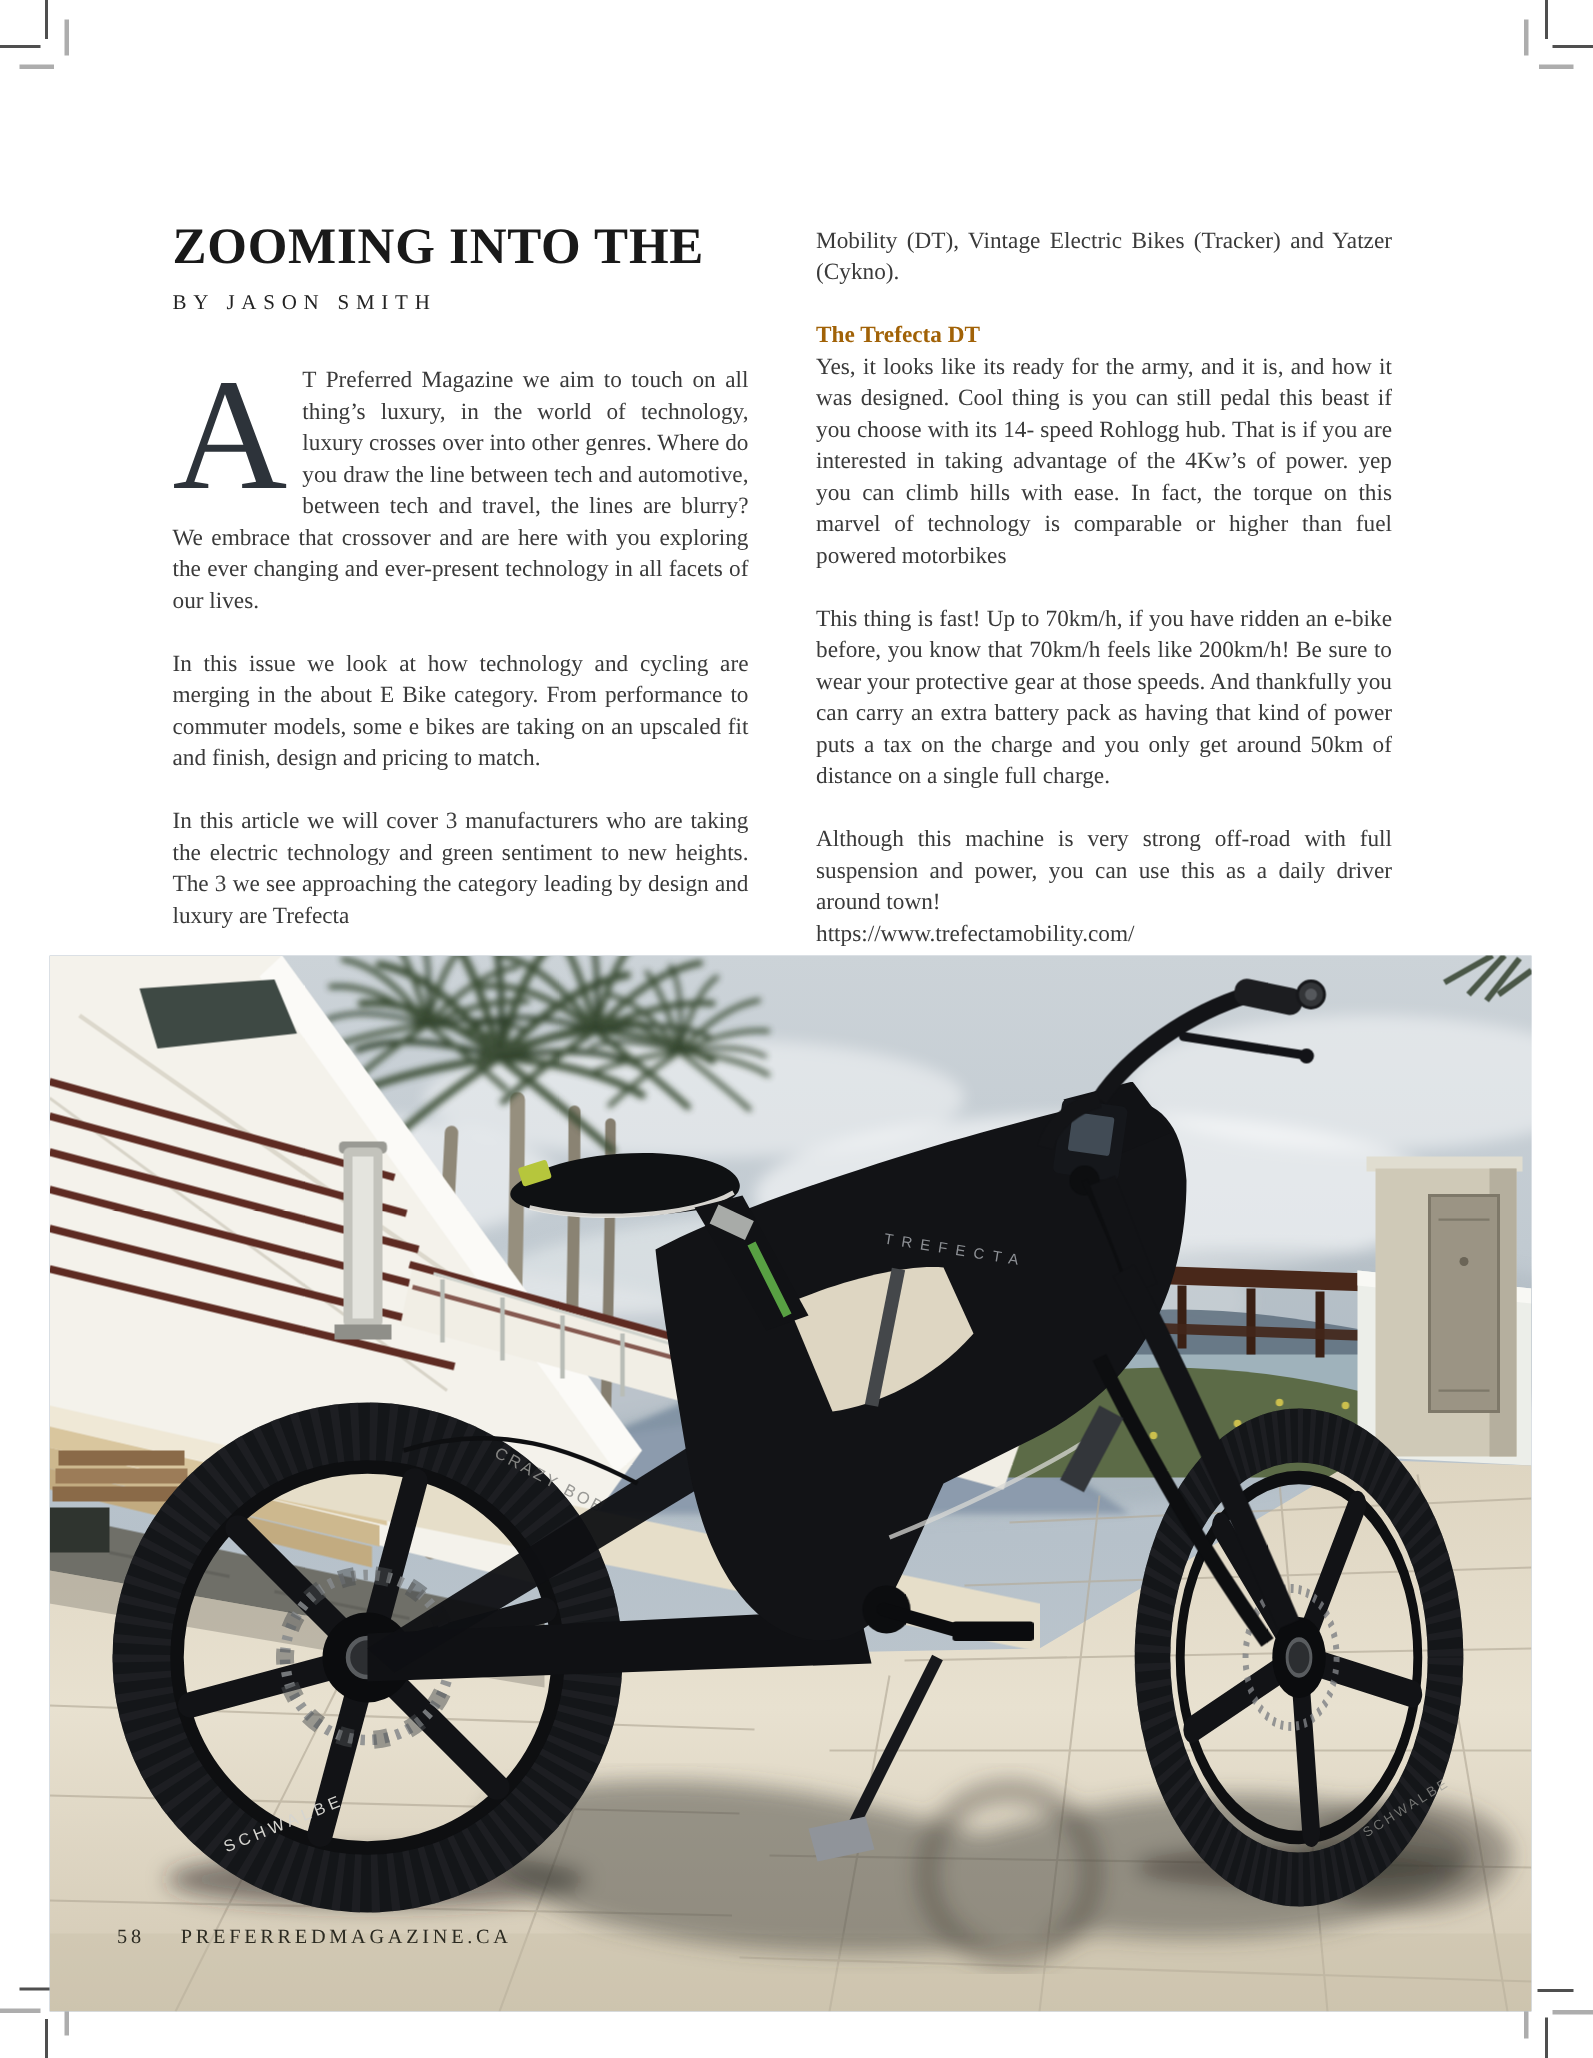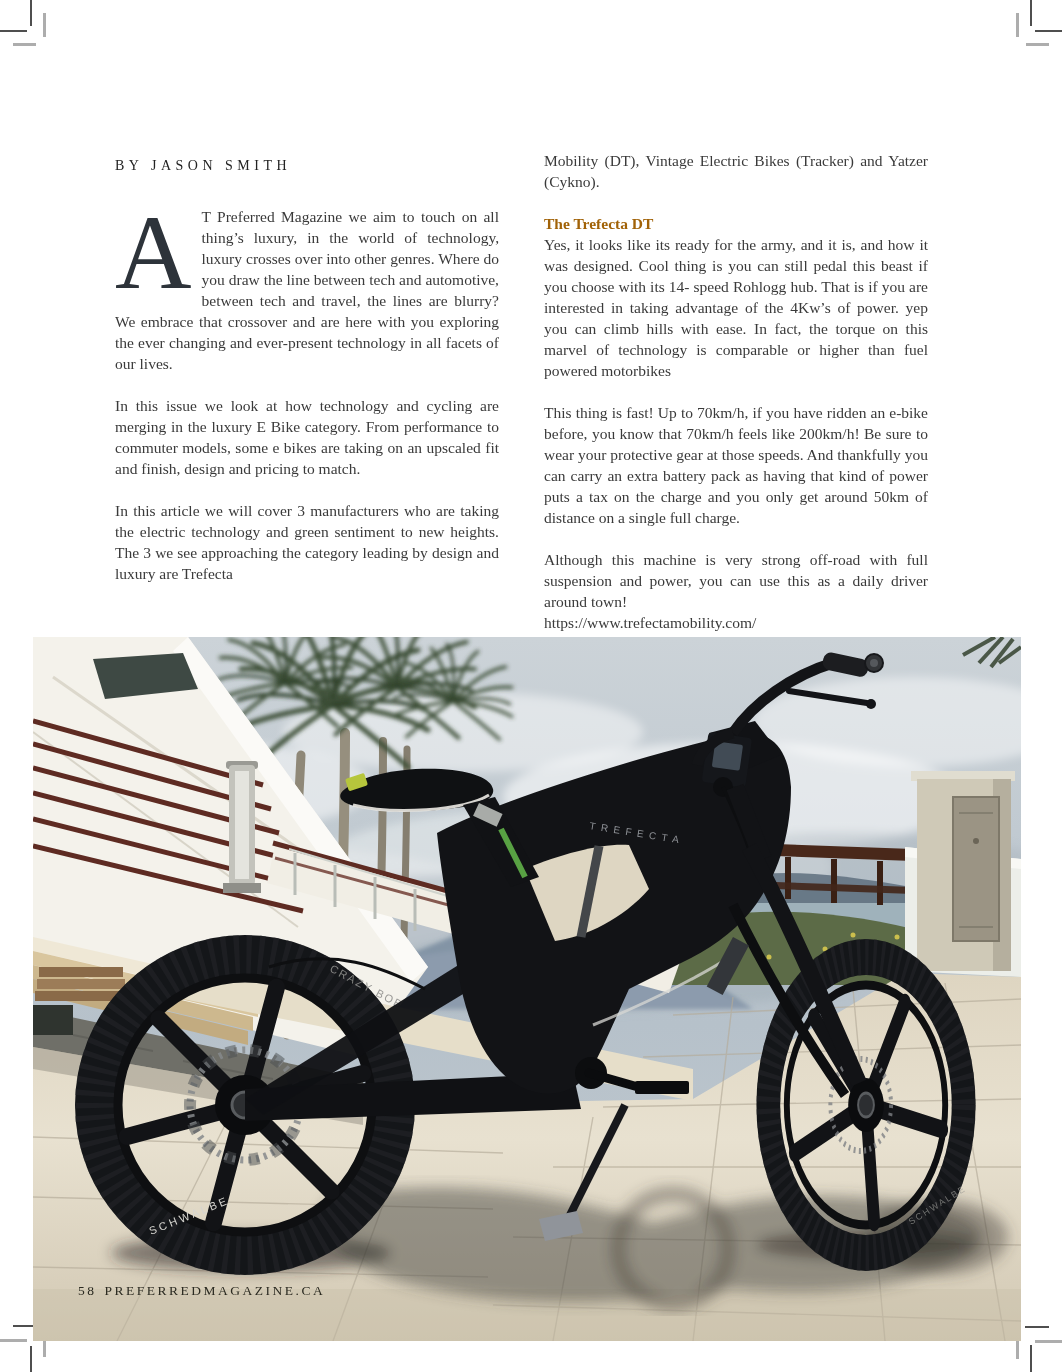--- a/index.html
+++ b/index.html
@@ -20,21 +20,21 @@
   .col p{margin:0 0 21px 0;}
   .col p.tight{margin-bottom:0;}
   .dropcap{float:left;font-size:106px;line-height:82px;padding:6px 10px 0 0;color:#2d333a;font-weight:400;}
   .subhead{font-weight:700;color:#a16207;margin:0;}
   .linkline{margin:0;text-align:left;}
   
   #photo{position:absolute;left:33px;top:637px;width:988px;height:704px;overflow:hidden;background:#bcc6cf;}
   #photo svg{display:block;}
   
   #footer{position:absolute;left:78px;top:1283px;z-index:5;color:#2b2a21;font-size:13.5px;letter-spacing:2.5px;}
-  #footer .num{margin-right:8px;}
+  #footer .num{margin-right:24px;}
 </style>
 </head>
 <body>
 
 <div class="crop" style="left:30px;top:0;width:2px;height:26px;"></div>
 <div class="crop" style="left:0;top:30px;width:27px;height:2px;"></div>
 <div class="crop light" style="left:43px;top:13px;width:3px;height:24px;"></div>
 <div class="crop light" style="left:13px;top:43px;width:23px;height:3px;"></div>
 
 <div class="crop" style="left:1030px;top:0;width:2px;height:26px;"></div>
@@ -47,28 +47,29 @@
 <div class="crop" style="left:30px;top:1346px;width:2px;height:26px;"></div>
 <div class="crop light" style="left:43px;top:1333px;width:3px;height:24px;"></div>
 
 <div class="crop" style="left:1025px;top:1326px;width:24px;height:2px;"></div>
 <div class="crop light" style="left:1035px;top:1340px;width:27px;height:3px;"></div>
 <div class="crop light" style="left:1016px;top:1336px;width:3px;height:23px;"></div>
 <div class="crop" style="left:1030px;top:1345px;width:2px;height:27px;"></div>
 
 <div class="col" id="col1">
   <div class="headline">
+    <div>ZOOMING INTO THE</div>
   </div>
   <div class="byline">BY JASON SMITH</div>
 
   <div class="body-start">
     <span class="dropcap">A</span>
     <p>T Preferred Magazine we aim to touch on all thing’s luxury, in the world of technology, luxury crosses over into other genres.  Where do you draw the line between tech and automotive, between tech and travel, the lines are blurry?  We embrace that crossover and are here with you exploring the ever changing and ever-present technology in all facets of our lives.</p>
   </div>
-  <p>In this issue we look at how technology and cycling are merging in the luxury E Bike category.  From performance to commuter models, some e bikes are taking on an upscaled fit and finish, design and pricing to match.</p>
+  <p>In this issue we look at how technology and cycling are merging in the about E Bike category.  From performance to commuter models, some e bikes are taking on an upscaled fit and finish, design and pricing to match.</p>
   <p class="tight">In this article we will cover 3 manufacturers who are taking the electric technology and green sentiment to new heights.  The 3 we see approaching the category leading by design and luxury are Trefecta</p>
 </div>
 
 <div class="col" id="col2">
   <p>Mobility (DT), Vintage Electric Bikes (Tracker) and Yatzer (Cykno).</p>
   <p class="subhead tight">The Trefecta DT</p>
   <p>Yes, it looks like its ready for the army, and it is, and how it was designed.  Cool thing is you can still pedal this beast if you choose with its 14- speed Rohlogg hub.  That is if you are interested in taking advantage of the 4Kw’s of power.  yep you can climb hills with ease.  In fact, the torque on this marvel of technology is comparable or higher than fuel powered motorbikes</p>
   <p>This thing is fast!  Up to 70km/h, if you have ridden an e-bike before, you know that 70km/h feels like 200km/h!  Be sure to wear your protective gear at those speeds.  And thankfully you can carry an extra battery pack as having that kind of power puts a tax on the charge and you only get around 50km of distance on a single full charge.</p>
   <p class="tight">Although this machine is very strong off-road with full suspension and power, you can use this as a daily driver around town!</p>
   <p class="linkline tight">https://www.trefectamobility.com/</p>

